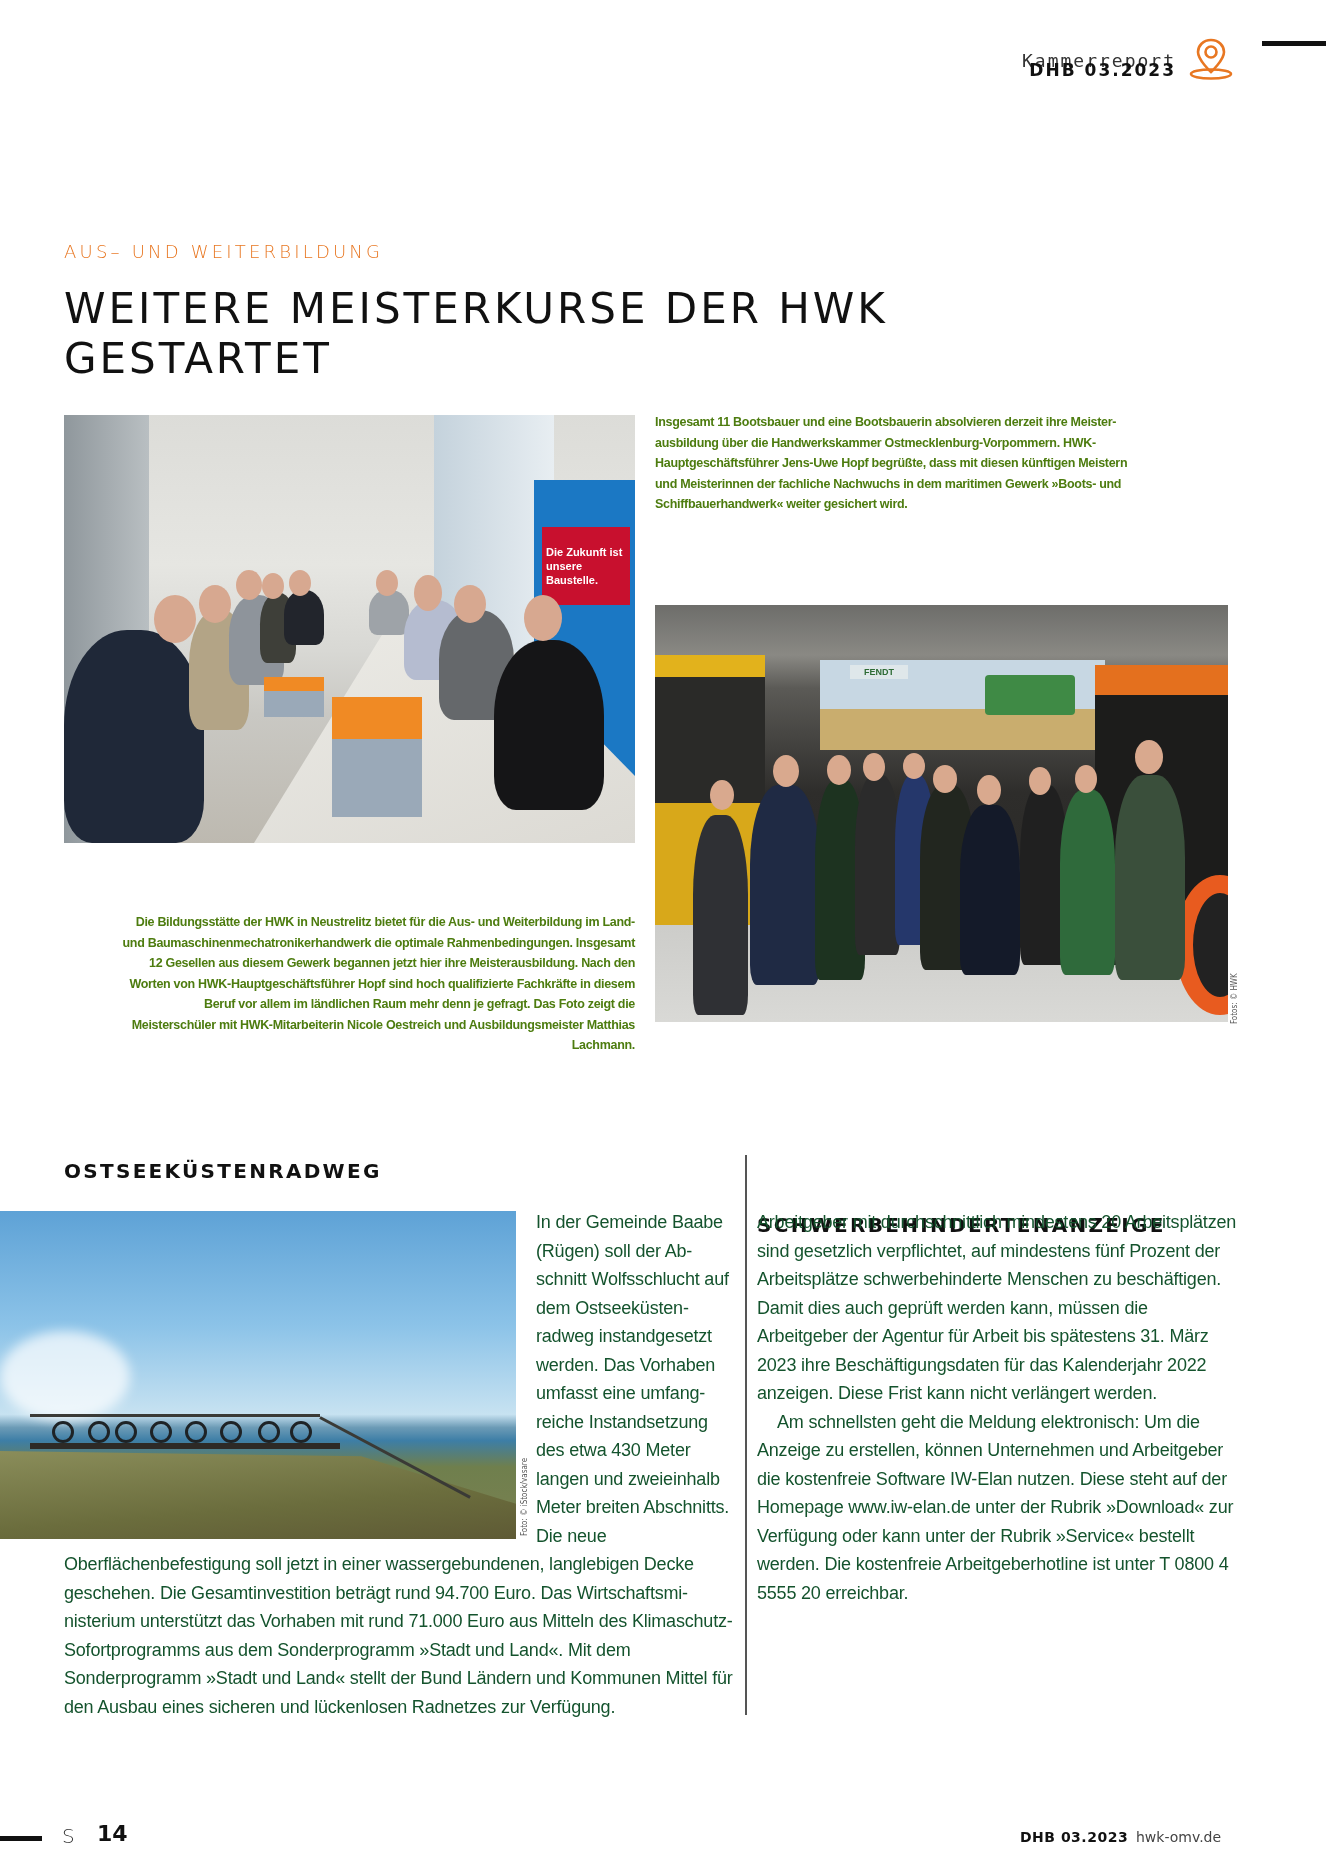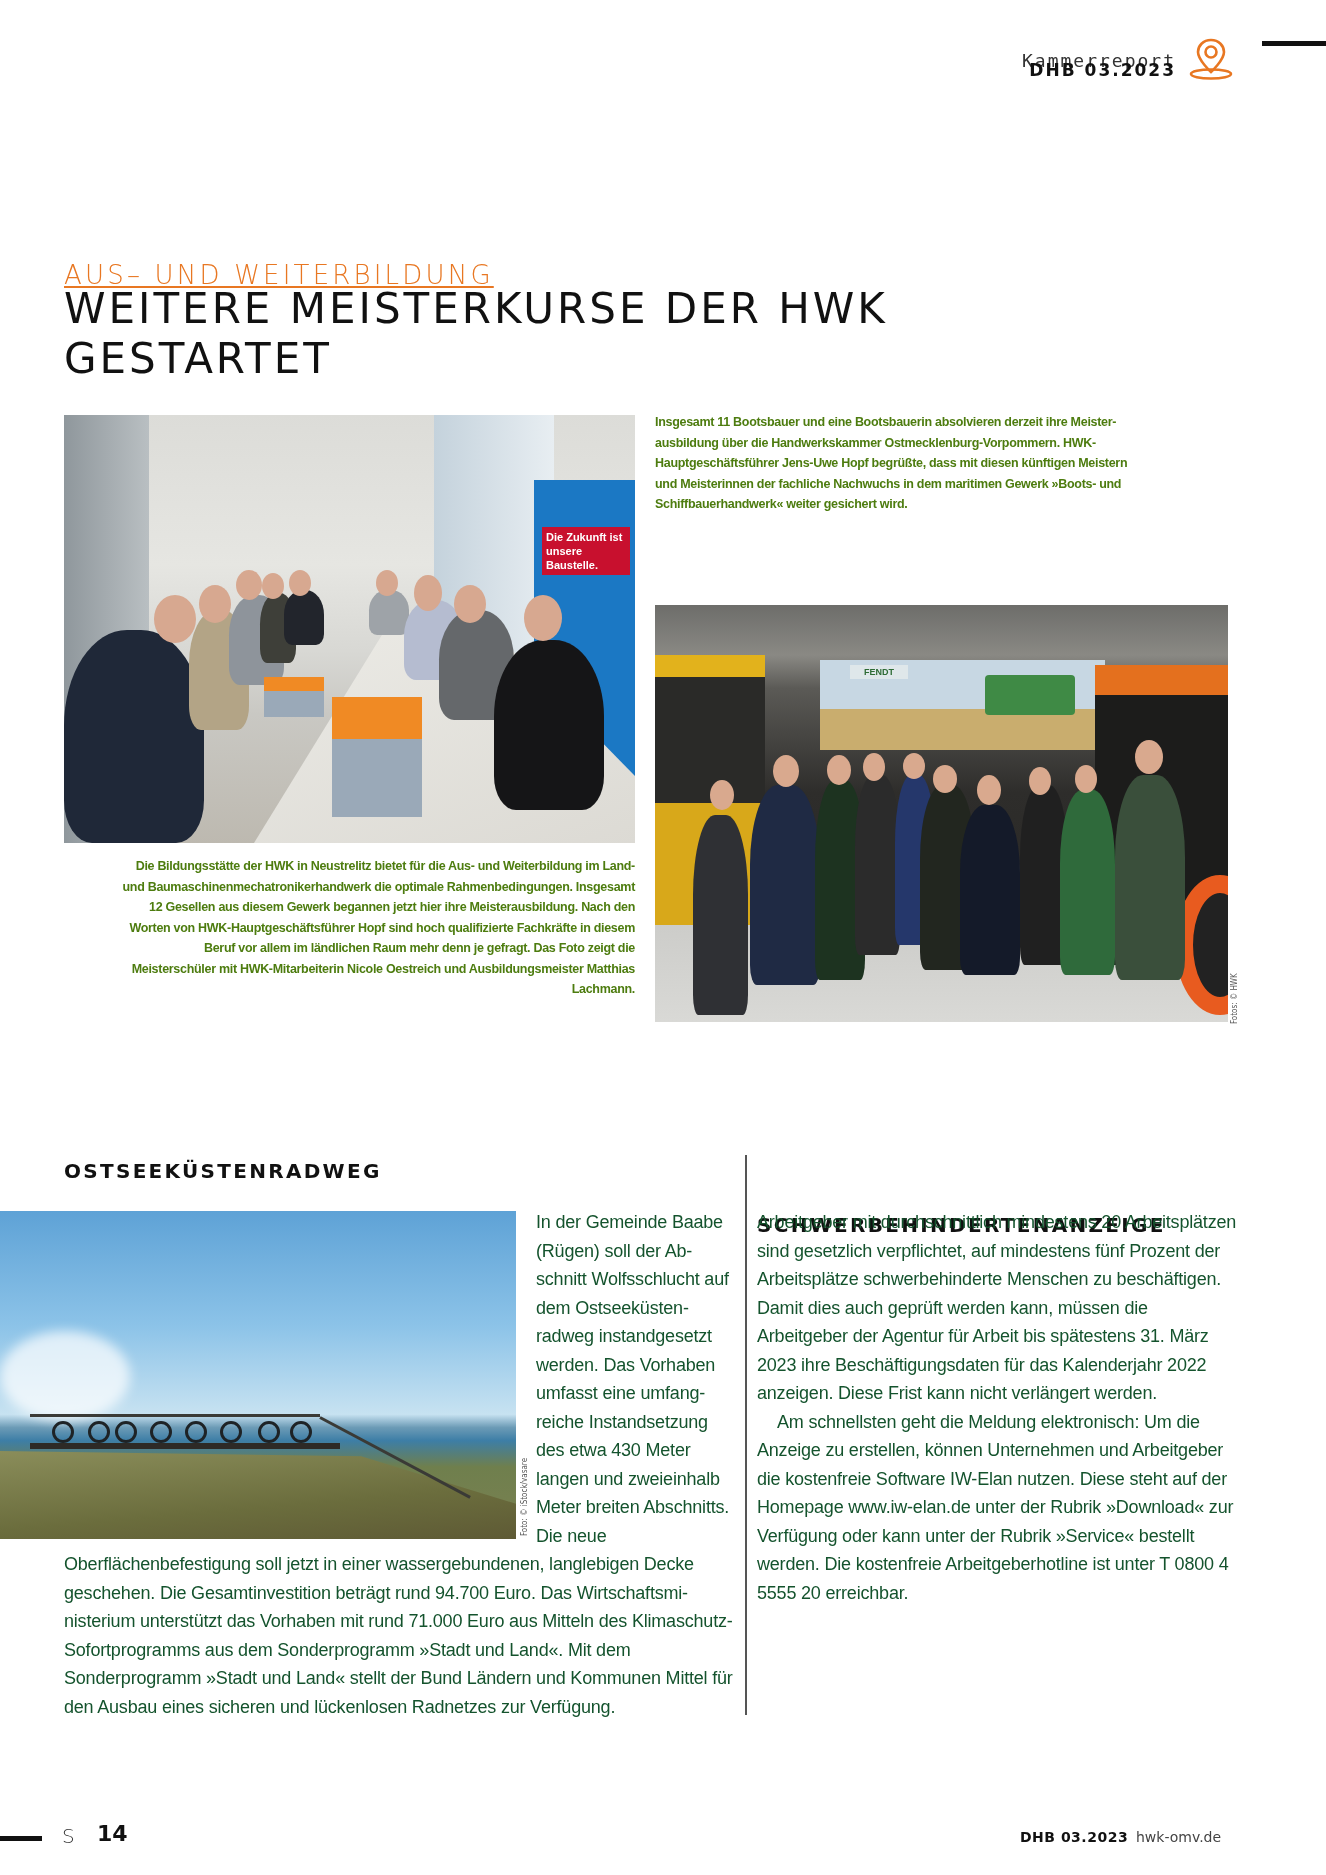--- a/index.html
+++ b/index.html
@@ -15,39 +15,38 @@
   .hdr-issue {
     position: absolute; right: 150px; top: 60px;
     font-family: "DejaVu Sans", sans-serif; font-weight: bold; font-size: 17px; letter-spacing: 2px;
     color: #111;
   }
   .hdr-icon { position: absolute; left: 1188px; top: 36px; width: 46px; height: 46px; }
   .hdr-rule { position: absolute; left: 1262px; top: 41px; width: 64px; height: 5px; background: #111; }
 
   
   .kicker {
-    position: absolute; left: 64px; top: 260px;
-    font-family: "DejaVu Sans", sans-serif; font-size: 26px; letter-spacing: 3.2px; font-weight: 300;
+    position: absolute; left: 64px; top: 241px;
+    font-family: "DejaVu Sans", sans-serif; font-size: 18px; letter-spacing: 3.2px; font-weight: 300;
     color: var(--accent);
-    text-decoration: underline;
   }
   .headline {
     position: absolute; left: 64px; top: 284px; width: 900px;
     font-family: "DejaVu Sans", sans-serif; font-size: 42px; line-height: 50px; letter-spacing: 3px;
     font-weight: normal; color: #111;
   }
 
   
   .photo { position: absolute; overflow: hidden; }
   .photo1 { left: 64px; top: 415px; width: 571px; height: 428px;
     background: linear-gradient(180deg,#dcdcd8 0%,#e6e6e2 35%,#d8d8d4 55%,#c9c8c3 70%,#bdb9b0 100%); }
   .p1-wall-left { position:absolute; left:0; top:0; width:85px; height:428px; background:linear-gradient(90deg,#8f979c,#b9bfc2); }
   .p1-window { position:absolute; left:370px; top:0; width:120px; height:250px; background:linear-gradient(90deg,#c4d2dc,#e8eef2); }
   .p1-banner { position:absolute; left:470px; top:65px; width:101px; height:340px; background:#1b78c4; }
-  .p1-banner-text { position:absolute; left:478px; top:112px; width:88px; padding:3px 4px;
+  .p1-banner-text { position:absolute; left:478px; top:112px; width:88px; padding:18px 4px;
     background:#c8102e; color:#fff; font-weight:bold; font-size:11px; line-height:14px; font-family:"Liberation Sans",sans-serif; }
   .p1-table { position:absolute; left:190px; top:205px; width:381px; height:223px;
     background:linear-gradient(160deg,#ecebe6,#dcdad4); clip-path: polygon(36% 0, 60% 0, 100% 70%, 100% 100%, 0 100%); }
   .p1-person { position:absolute; border-radius: 45% 45% 20% 20%; }
   .p1-head { position:absolute; border-radius:50%; background:#d7a890; }
   .p1-book { position:absolute; background:linear-gradient(180deg,#f08a24 0 35%,#9aa9b8 35%); }
 
   .photo2 { left: 655px; top: 605px; width: 573px; height: 417px;
     background: linear-gradient(180deg,#6d6d6a 0%,#8a8984 12%,#5b5a56 20%,#2e2d2b 45%,#2b2a28 62%,#c9c9c6 70%,#d9d9d6 100%); }
   .p2-backdrop { position:absolute; left:165px; top:55px; width:285px; height:90px;
@@ -74,21 +73,21 @@
     position: absolute; font-family: "DejaVu Sans Condensed","DejaVu Sans",sans-serif; font-size: 8px; color: #555;
     transform: rotate(-90deg); transform-origin: left top; white-space: nowrap;
   }
 
   
   .caption {
     position: absolute; font-family: "Liberation Sans Narrow","Liberation Sans",sans-serif;
     font-weight: bold; font-size: 12.5px; line-height: 20.5px; color: #4d7c0f; letter-spacing: -0.3px;
   }
   .caption-top { left: 655px; top: 412px; width: 480px; text-align: left; }
-  .caption-left { left: 120px; top: 856px; width: 515px; text-align: right; }
+  .caption-left { left: 120px; top: 912px; width: 515px; text-align: right; }
 
   
   .sec-title {
     position: absolute; font-family: "DejaVu Sans", sans-serif; font-weight: bold; font-size: 20px; letter-spacing: 2.3px; color: #111;
   }
   .sec-title-left { left: 64px; top: 1159px; }
   .sec-title-right { left: 757px; top: 1213px; }
   .col-divider { position: absolute; left: 745px; top: 1155px; width: 2px; height: 560px; background: #555; }
 
   .body-text {

